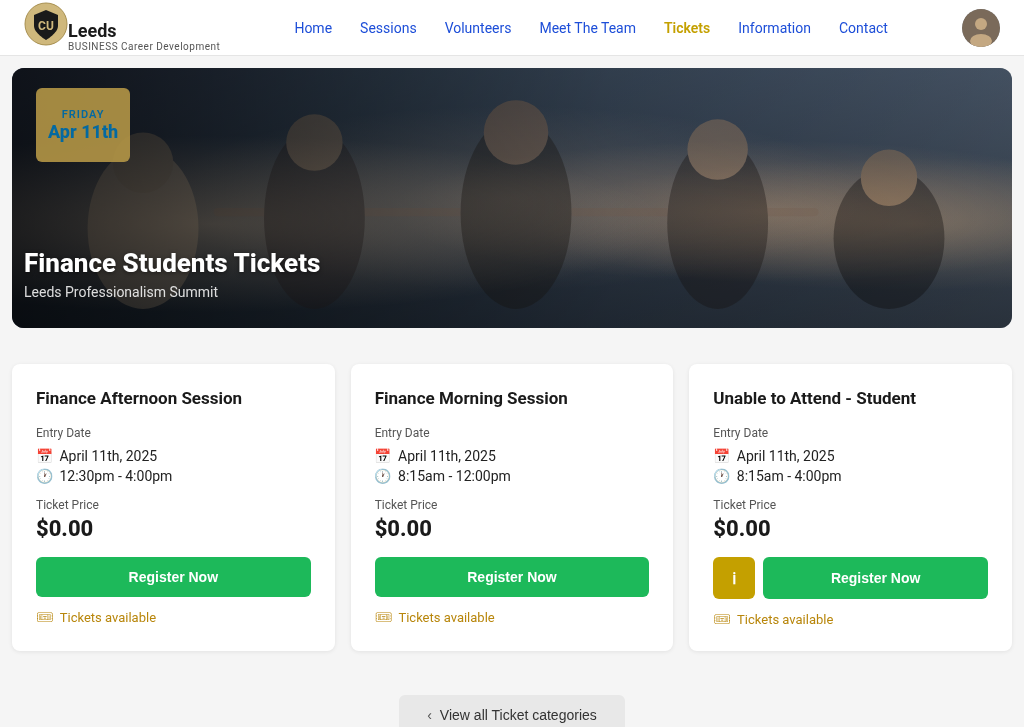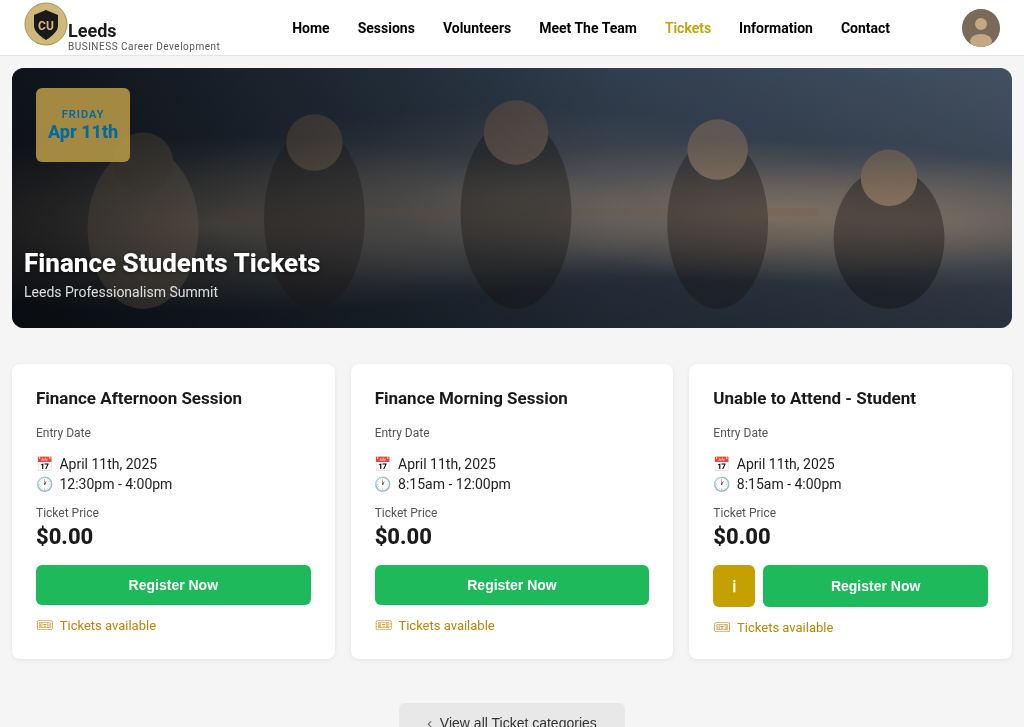--- a/index.html
+++ b/index.html
@@ -39,23 +39,23 @@
       letter-spacing: 0.5px;
     }
     .nav-links {
       display: flex;
       align-items: center;
       gap: 28px;
       list-style: none;
     }
     .nav-links a {
       text-decoration: none;
-      color: #000000;
-      font-size: 14px;
-      font-weight: 700;
+      color: #1d4ed8;
+      font-size: 14px;
+      font-weight: 400;
     }
     .nav-links a.active {
       color: #c4a000;
       font-weight: 600;
     }
     .nav-avatar {
       width: 38px;
       height: 38px;
       border-radius: 50%;
       background: #888;
@@ -154,21 +154,21 @@
     }
     .card-title {
       font-size: 17px;
       font-weight: 700;
       margin-bottom: 18px;
       color: #1a1a1a;
     }
     .card-label {
       font-size: 12px;
       color: #555;
-      margin-bottom: 16px;
+      margin-bottom: 8px;
     }
     .card-detail {
       display: flex;
       align-items: center;
       gap: 6px;
       font-size: 14px;
       color: #222;
       margin-bottom: 4px;
     }
     .card-detail .icon {

